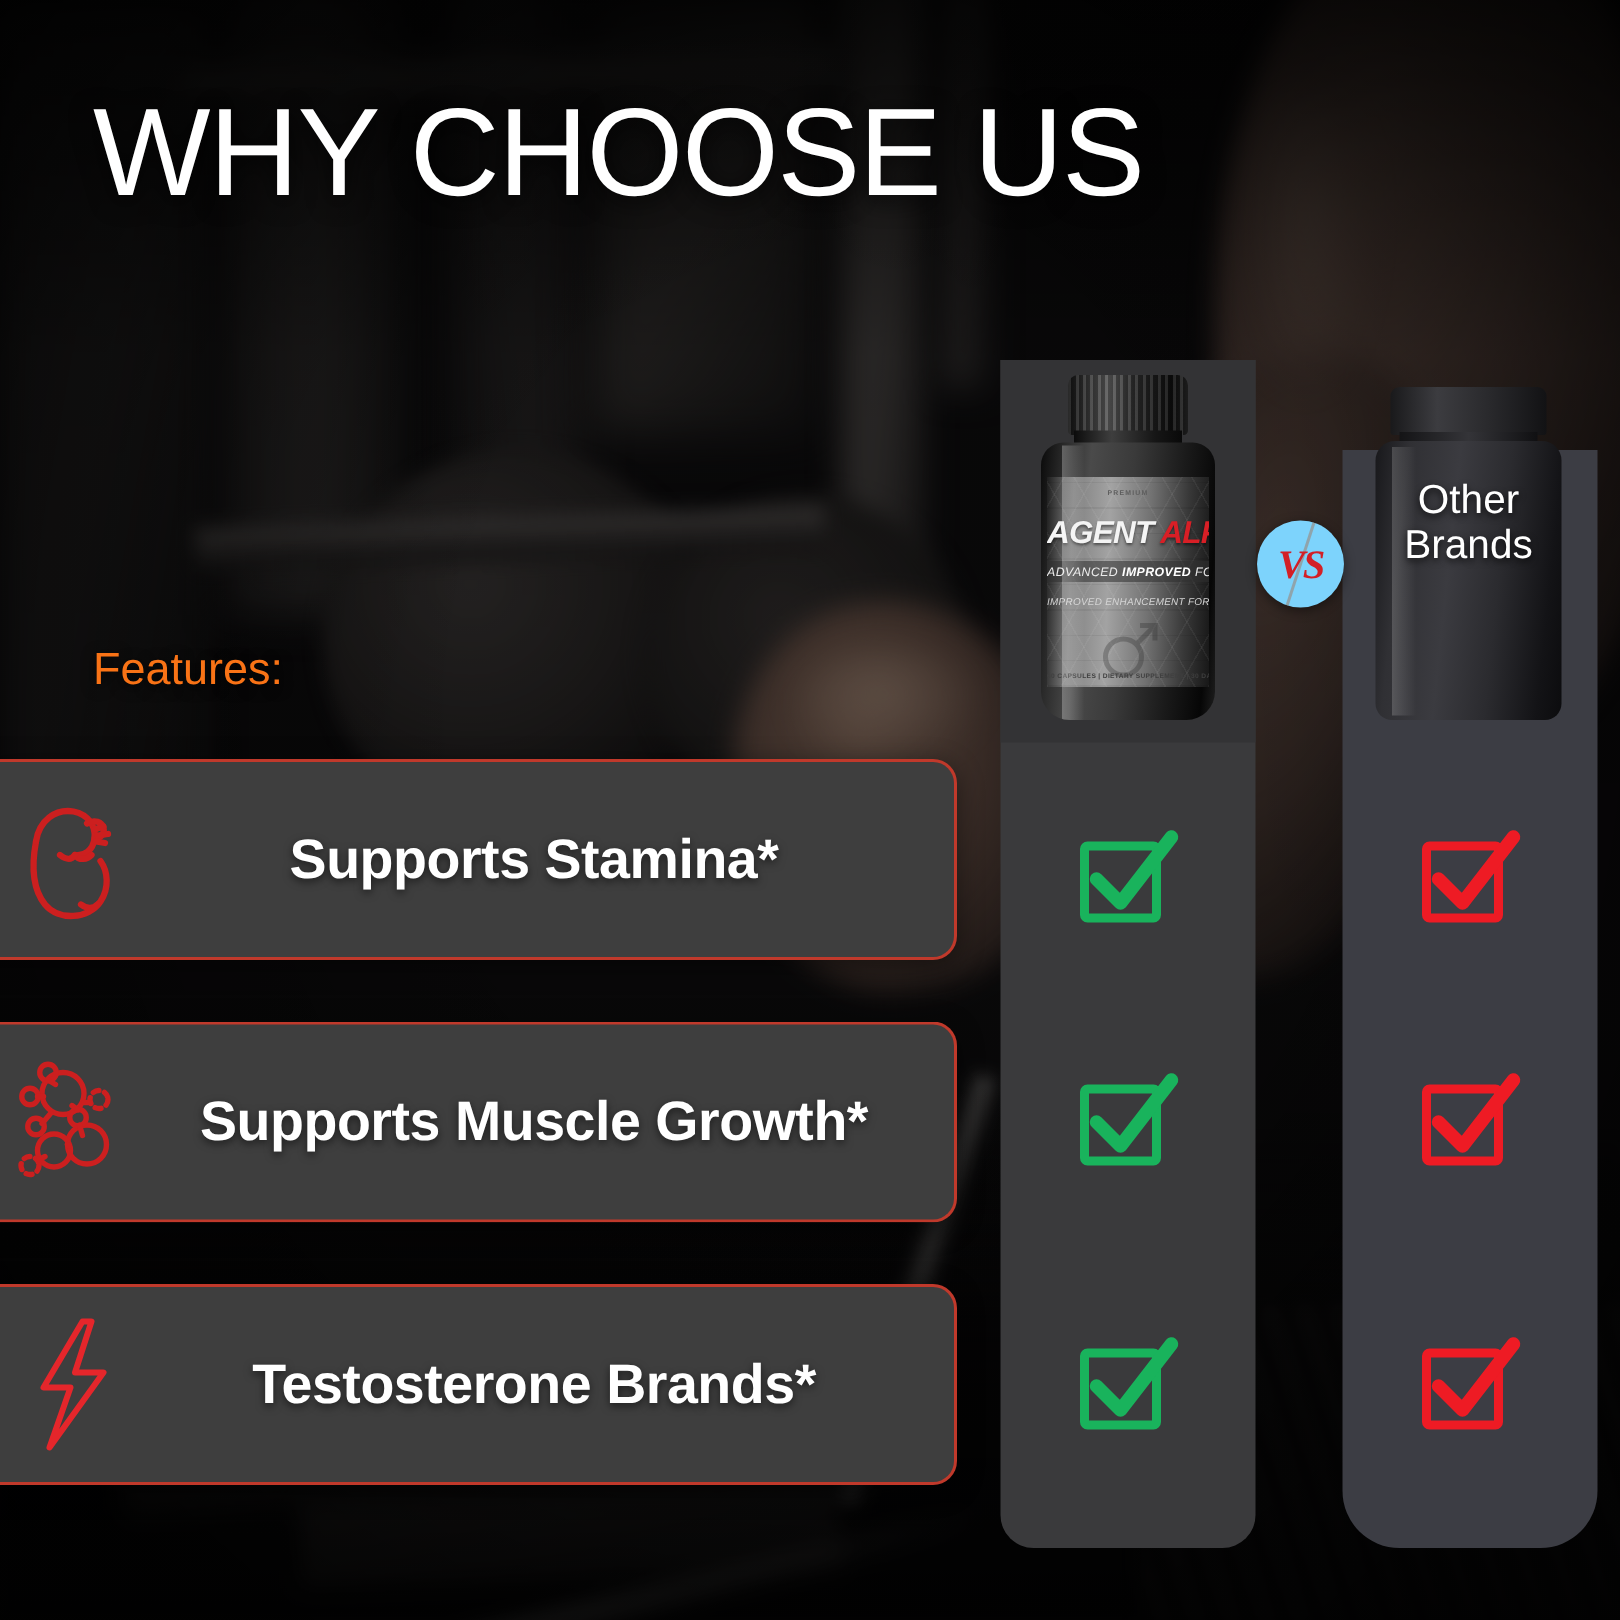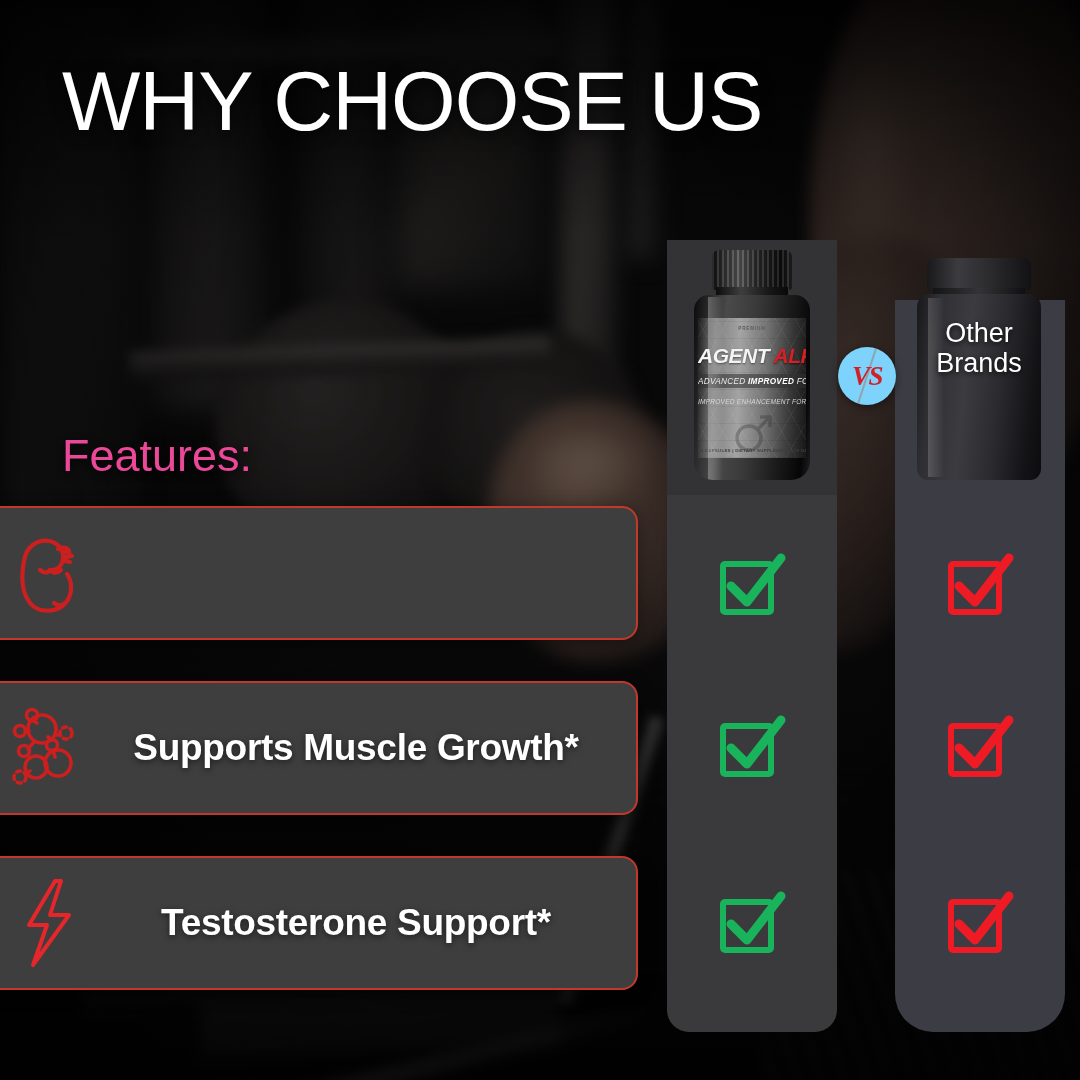--- a/index.html
+++ b/index.html
@@ -91,21 +91,21 @@
 
   #redblock { position:absolute; left:58px; top:172px; z-index:6; }
   .redline { background:#f00; color:#fff; display:block;
     font-size:49px; font-weight:bold; line-height:1.0;
     padding:11px 22px 10px 24px; width:max-content;
     text-shadow:0 1px 3px rgba(0,0,0,.28);
   }
   .redline.l2 { margin-top:-1px; }
 
   #features-label { position:absolute; left:62px; top:430px; z-index:6;
-    color:#ec4899; font-size:45px; font-weight:normal;
+    color:#f97316; font-size:30px; font-weight:normal;
     text-shadow:0 2px 9px rgba(0,0,0,.85); }
 
   
   .col-panel { position:absolute; z-index:3; }
   #col-ours {
     left:667px; top:240px; width:170px; height:792px;
     background:#3a3a3c;
     border-radius:0 0 22px 22px;
   }
   #col-ours-top {
@@ -313,20 +313,21 @@
     <svg width="78" height="88" viewBox="0 0 78 88" fill="none" stroke="#cc1f1f" stroke-width="4.2" stroke-linecap="round" stroke-linejoin="round">
       <path d="M13 32 C10 48 11 64 19 74 C28 85 48 84 56 72 C62 63 61 52 56 45"></path>
       <path d="M13 32 C15 18 26 10 38 12 C48 14 53 22 52 30 C51 38 45 42 39 41"></path>
       <path d="M39 41 C42 45 47 44 50 41"></path>
       <path d="M47 20 C52 17 57 19 58 23 C59 27 56 30 52 30"></path>
       <path d="M52 24 l6 -2 M54 28 l7 -1 M53 32 l6 1"></path>
       <path d="M29 41 C33 44 36 45 39 41"></path>
       <path d="M43 74 C47 77 51 77 54 74"></path>
     </svg>
   </div>
+  <div class="frow-label">Supports Stamina*</div>
 </div>
 
 <div class="frow" id="frow-1">
   <div class="frow-icon">
     <svg width="84" height="86" viewBox="0 0 84 86" fill="none" stroke="#cc1f1f" stroke-width="3.6" stroke-linecap="round">
       <circle cx="34" cy="24" r="14"></circle>
       <circle cx="50" cy="58" r="13"></circle>
       <circle cx="28" cy="62" r="11"></circle>
       <circle cx="24" cy="10" r="5.5"></circle>
       <circle cx="12" cy="26" r="5.5"></circle>
@@ -346,21 +347,21 @@
   </div>
   <div class="frow-label">Supports Muscle Growth*</div>
 </div>
 
 <div class="frow" id="frow-2">
   <div class="frow-icon">
     <svg width="66" height="92" viewBox="0 0 66 92" fill="none" stroke="#e5262b" stroke-width="4" stroke-linejoin="round" stroke-linecap="round">
       <path d="M38 4 L12 48 L30 48 L16 88 L52 38 L33 38 L44 4 Z"></path>
     </svg>
   </div>
-  <div class="frow-label">Testosterone Support*</div>
+  <div class="frow-label">Testosterone Brands*</div>
 </div>
 
 <div class="chk ours r0">
   <svg width="74" height="74" viewBox="0 0 74 74" fill="none">
     <rect x="8" y="14" width="48" height="48" rx="2" stroke="#19B35C" stroke-width="6"></rect>
     <path d="M16 36 L32 52 L66 8" stroke="#19B35C" stroke-width="9" stroke-linecap="round" stroke-linejoin="round"></path>
   </svg>
 </div>
 <div class="chk ours r1">
   <svg width="74" height="74" viewBox="0 0 74 74" fill="none">

